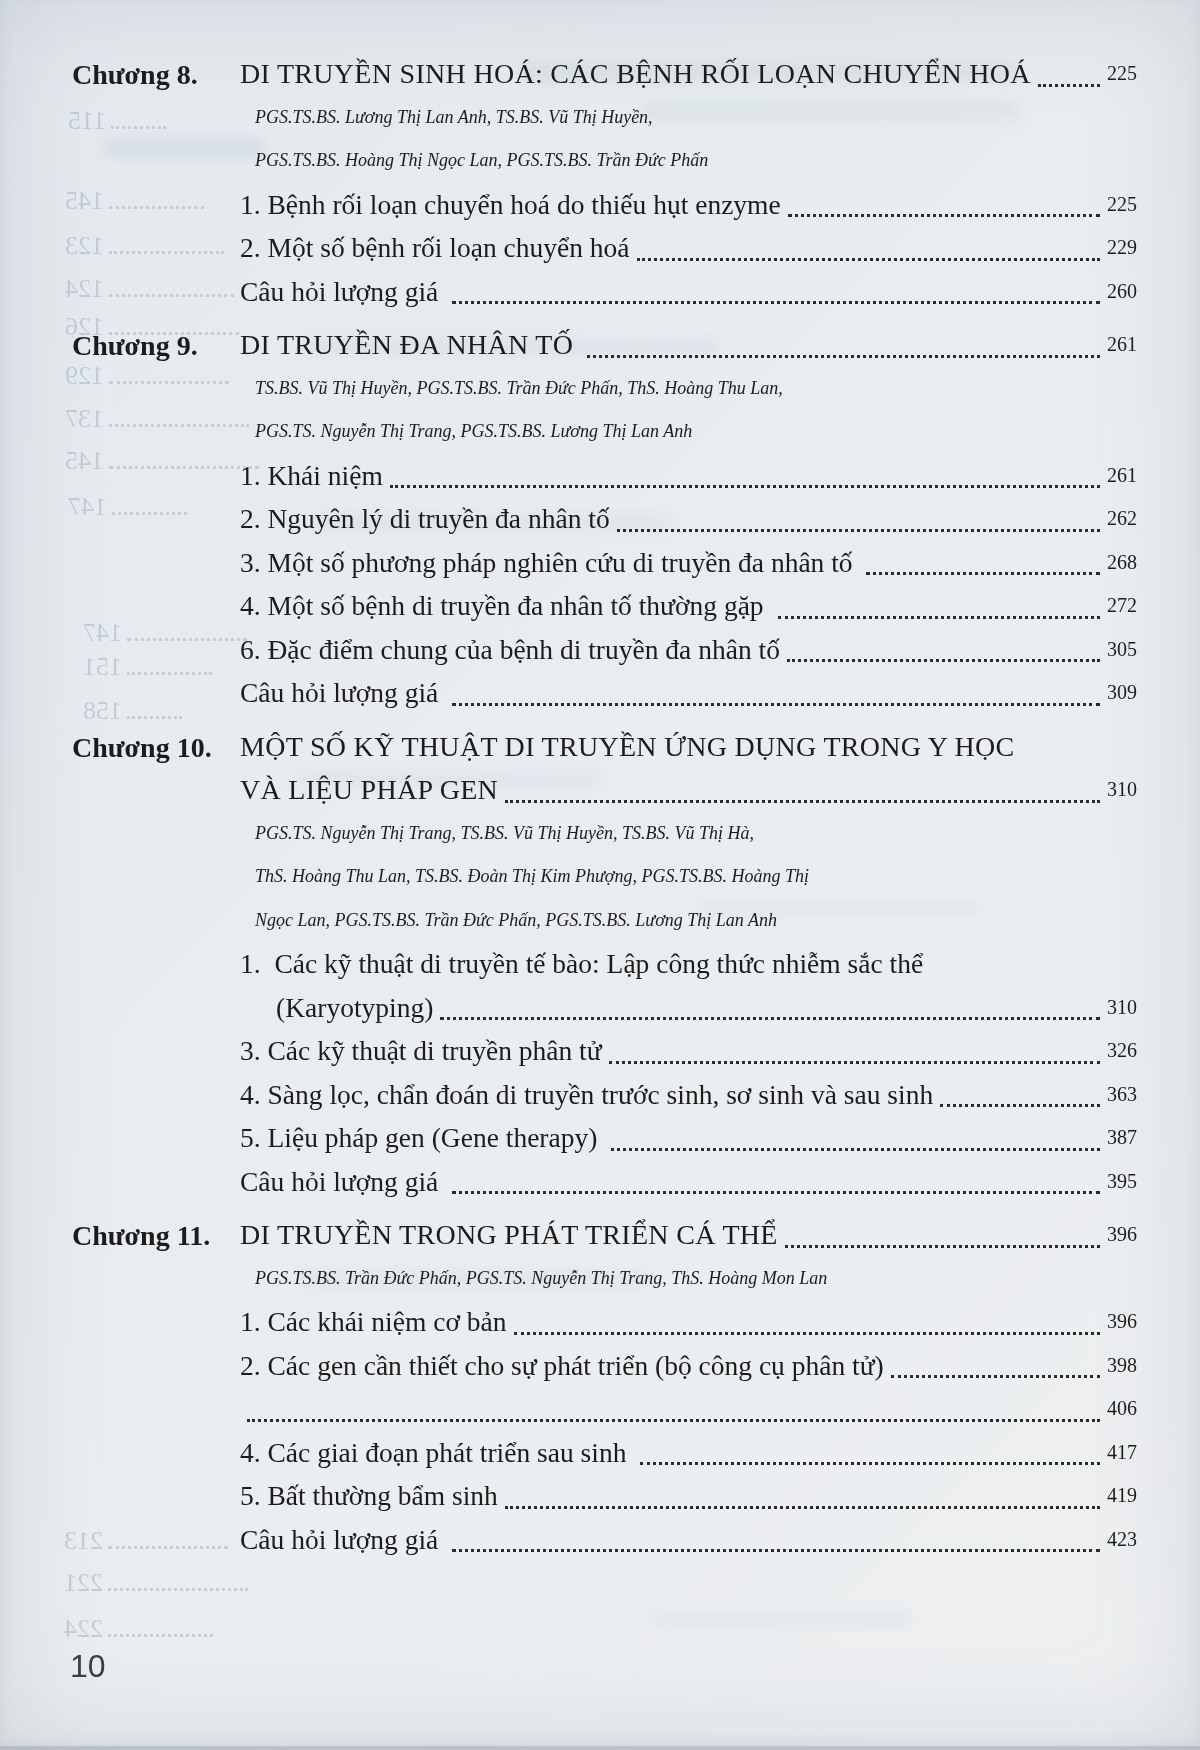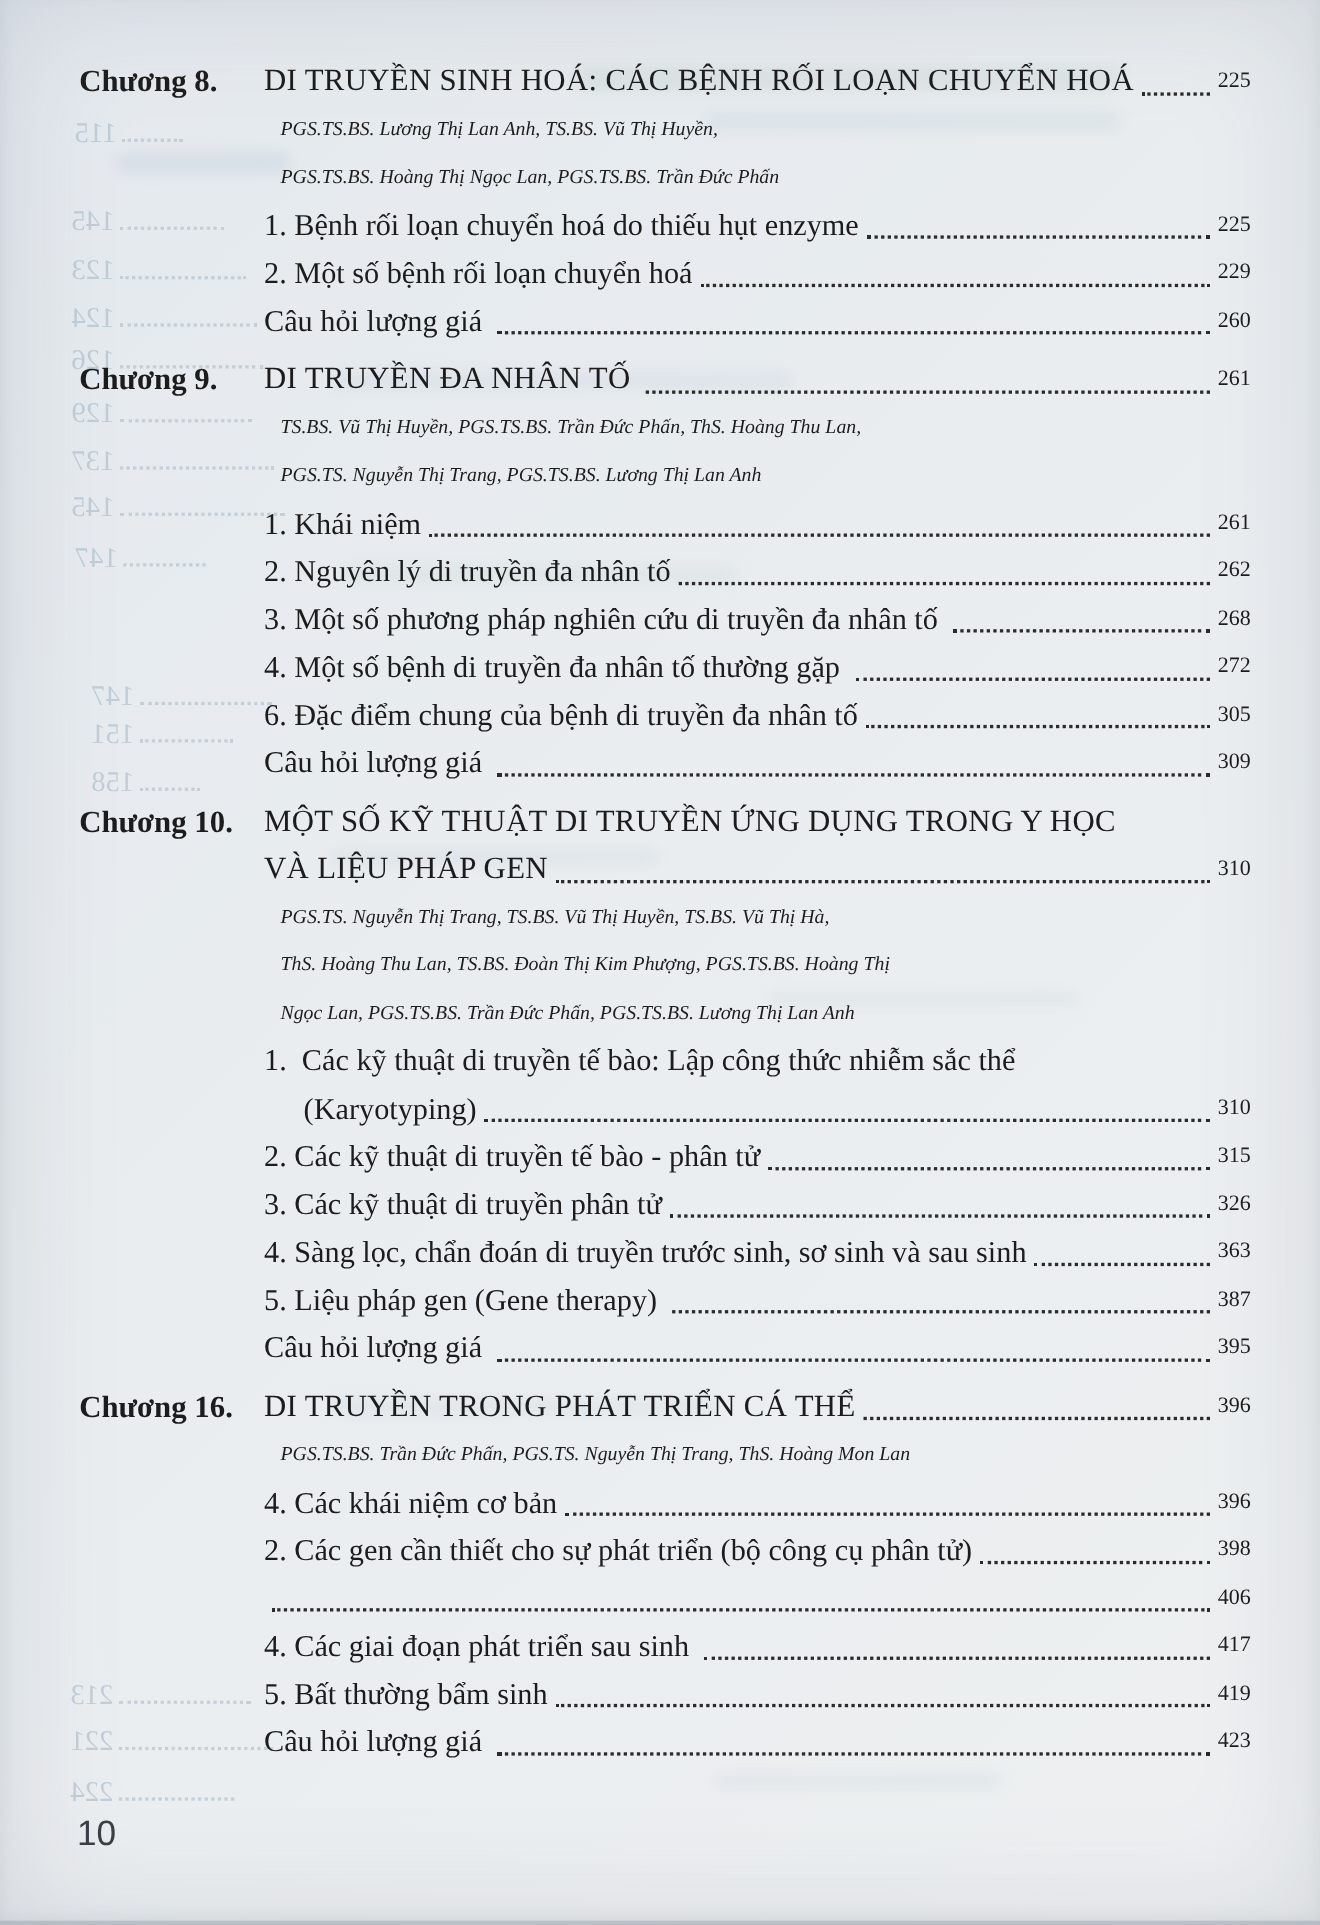--- a/index.html
+++ b/index.html
@@ -299,25 +299,20 @@
     <span class="txt">1.  Các kỹ thuật di truyền tế bào: Lập công thức nhiễm sắc thể</span>
 
   </div>
 
   <div class="row entry-row cont">
     <span class="txt">(Karyotyping)</span>
     <span class="leader"></span>
     <span class="pg">310</span>
   </div>
 
-  <div class="row entry-row">
-    <span class="txt">2. Các kỹ thuật di truyền tế bào - phân tử</span>
-    <span class="leader"></span>
-    <span class="pg">315</span>
-  </div>
 
   <div class="row entry-row">
     <span class="txt">3. Các kỹ thuật di truyền phân tử</span>
     <span class="leader"></span>
     <span class="pg">326</span>
   </div>
 
   <div class="row entry-row">
     <span class="txt">4. Sàng lọc, chẩn đoán di truyền trước sinh, sơ sinh và sau sinh</span>
     <span class="leader"></span>
@@ -332,37 +327,37 @@
 
   <div class="row entry-row">
     <span class="txt">Câu hỏi lượng giá </span>
     <span class="leader"></span>
     <span class="pg">395</span>
   </div>
 </div>
   </section>
 
   <section class="chapter">
-    <span class="ch-label">Chương 16.</span>
+    <span class="ch-label">Chương 11.</span>
     <div class="ch-title">
   <div class="row title-row">
     <span class="txt">DI TRUYỀN TRONG PHÁT TRIỂN CÁ THỂ</span>
     <span class="leader"></span>
     <span class="pg">396</span>
   </div>
 </div>
     <div class="ch-authors">
   <div class="row noleader authors-row">
     <span class="txt">PGS.TS.BS. Trần Đức Phấn, PGS.TS. Nguyễn Thị Trang, ThS. Hoàng Mon Lan</span>
 
   </div>
 </div>
     <div class="ch-entries">
   <div class="row entry-row">
-    <span class="txt">4. Các khái niệm cơ bản</span>
+    <span class="txt">1. Các khái niệm cơ bản</span>
     <span class="leader"></span>
     <span class="pg">396</span>
   </div>
 
   <div class="row entry-row">
     <span class="txt">2. Các gen cần thiết cho sự phát triển (bộ công cụ phân tử)</span>
     <span class="leader"></span>
     <span class="pg">398</span>
   </div>
 

